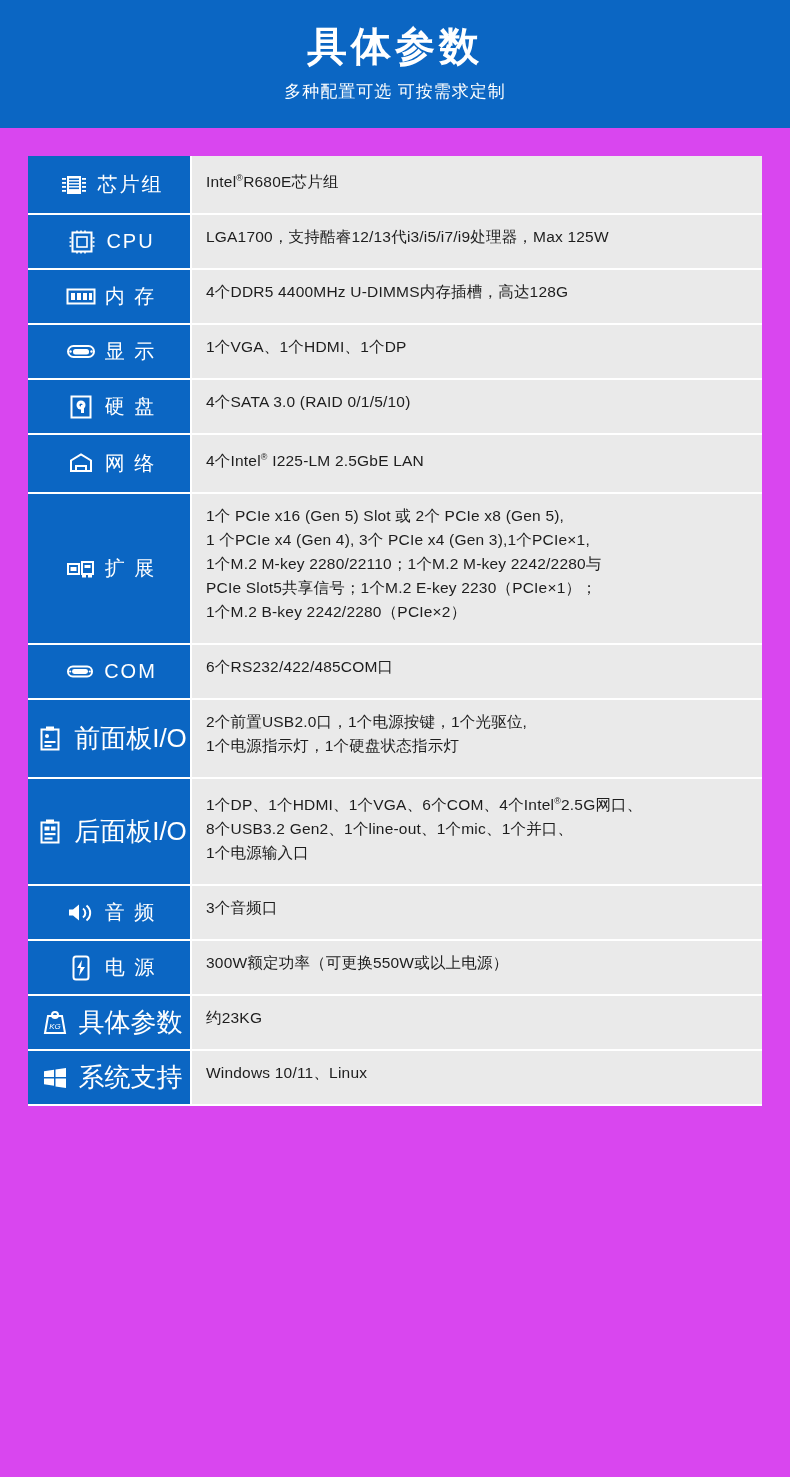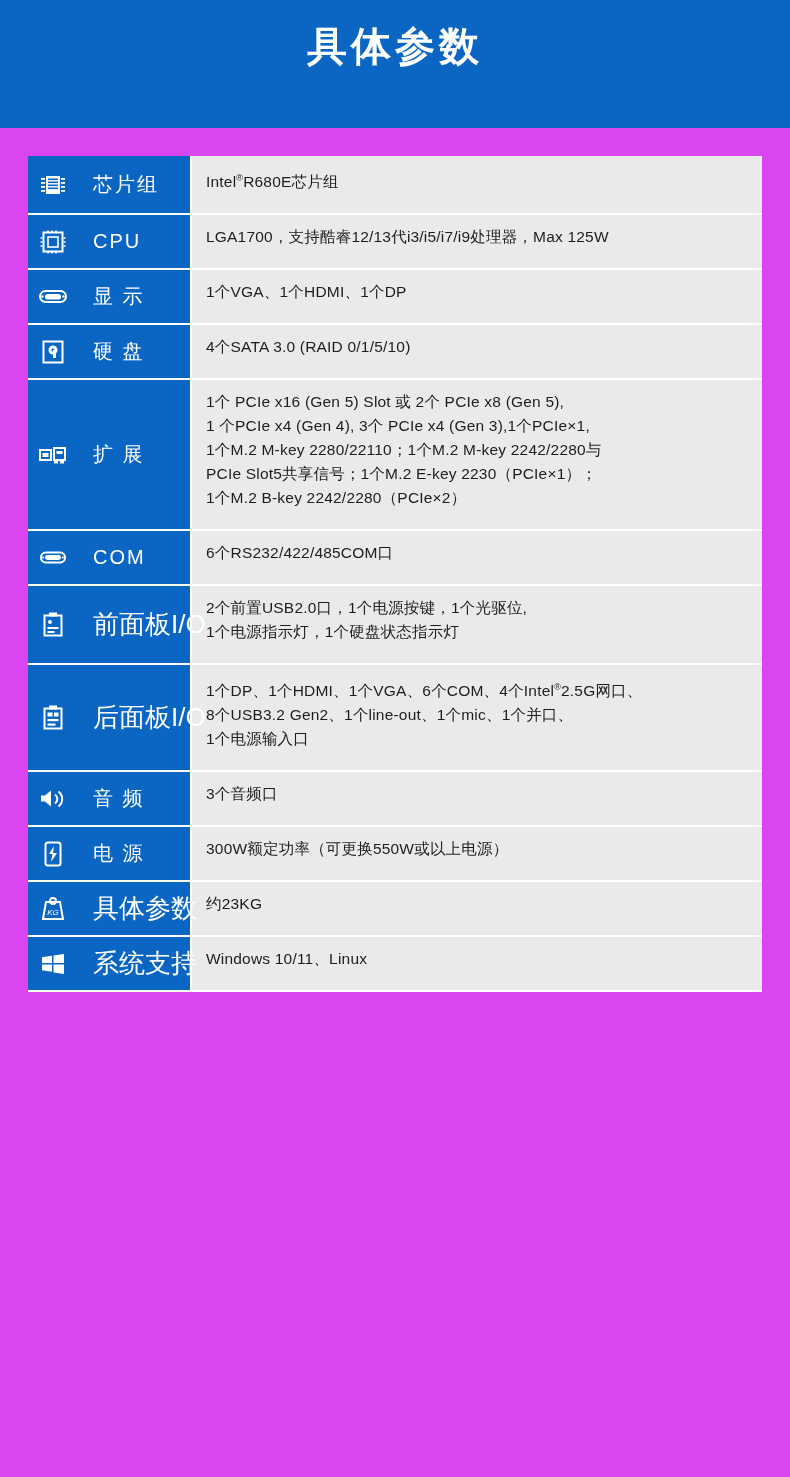--- a/index.html
+++ b/index.html
@@ -73,21 +73,22 @@
     padding: 10px 12px 19px 14px;
     box-sizing: border-box;
     font-size: 15.5px;
     line-height: 24px;
     color: #1d1d1d;
     letter-spacing: 0.2px;
   }
   .label-inner {
     display: flex;
     align-items: center;
-    gap: 25px;
+    gap: 9px;
+    justify-content: center;
   }
   .label-text {
     font-size: 20px;
     font-weight: 500;
     letter-spacing: 2px;
     white-space: nowrap;
   }
   .label-text.tight {
     letter-spacing: 0px;
     font-size: 26px;
@@ -120,20 +121,21 @@
     margin-left: 2px;
   }
 </style>
 </head>
 <body>
 
 <div class="page">
 
   <div class="header">
     <div class="header-title">具体参数</div>
+    <div class="header-sub">多种配置可选 可按需求定制</div>
   </div>
 
   <div class="table-wrap">
     <table class="spec">
       <tbody id="spec-body">
           <tr>
             <td class="label">
               <div class="label-inner">
                 <span class="icon">
                   <svg width="28" height="26" viewBox="0 0 28 26">
@@ -180,20 +182,41 @@
             </td>
             <td class="value">
               <span class="line">LGA1700，支持酷睿12/13代i3/i5/i7/i9处理器，Max 125W</span>
             </td>
           </tr>
           <tr>
             <td class="label">
               <div class="label-inner">
                 <span class="icon">
                   <svg width="30" height="26" viewBox="0 0 30 26">
+                    <rect x="1.5" y="5.5" width="27" height="14" fill="none" stroke="#fff" stroke-width="2"></rect>
+                    <g fill="#fff">
+                      <rect x="5" y="9" width="4" height="7"></rect>
+                      <rect x="11" y="9" width="4" height="7"></rect>
+                      <rect x="17" y="9" width="4" height="7"></rect>
+                      <rect x="23" y="9" width="3" height="7"></rect>
+                    </g>
+                  </svg>
+                </span>
+                <span class="label-text">内 存</span>
+              </div>
+            </td>
+            <td class="value">
+              <span class="line">4个DDR5 4400MHz U-DIMMS内存插槽，高达128G</span>
+            </td>
+          </tr>
+          <tr>
+            <td class="label">
+              <div class="label-inner">
+                <span class="icon">
+                  <svg width="30" height="26" viewBox="0 0 30 26">
                     <rect x="2" y="7" width="26" height="11" rx="5.5" fill="none" stroke="#fff" stroke-width="2"></rect>
                     <rect x="7" y="10" width="16" height="5.5" rx="2.5" fill="#fff"></rect>
                     <circle cx="4.5" cy="12.5" r="1.2" fill="#fff"></circle>
                     <circle cx="25.5" cy="12.5" r="1.2" fill="#fff"></circle>
                   </svg>
                 </span>
                 <span class="label-text">显 示</span>
               </div>
             </td>
             <td class="value">
@@ -209,20 +232,36 @@
                     <circle cx="13" cy="11" r="4.5" fill="#fff"></circle>
                     <circle cx="13" cy="11" r="1.6" fill="#0b66c3"></circle>
                     <rect x="13" y="11" width="3" height="8" fill="#fff"></rect>
                   </svg>
                 </span>
                 <span class="label-text">硬 盘</span>
               </div>
             </td>
             <td class="value">
               <span class="line"> 4个SATA 3.0 (RAID 0/1/5/10)</span>
+            </td>
+          </tr>
+          <tr>
+            <td class="label">
+              <div class="label-inner">
+                <span class="icon">
+                  <svg width="28" height="26" viewBox="0 0 28 26">
+                    <path d="M4 20V9.5L14 3.5l10 6V20z" fill="none" stroke="#fff" stroke-width="2"></path>
+                    <path d="M9 20v-5h10v5" fill="none" stroke="#fff" stroke-width="2"></path>
+                  </svg>
+                </span>
+                <span class="label-text">网 络</span>
+              </div>
+            </td>
+            <td class="value">
+              <span class="line">4个Intel<sup>®</sup> I225-LM 2.5GbE LAN</span>
             </td>
           </tr>
           <tr>
             <td class="label">
               <div class="label-inner">
                 <span class="icon">
                   <svg width="30" height="26" viewBox="0 0 30 26">
                     <rect x="2" y="8" width="11" height="10" fill="none" stroke="#fff" stroke-width="2"></rect>
                     <rect x="4.5" y="11" width="6" height="4" fill="#fff"></rect>
                     <rect x="16" y="6" width="11" height="12" fill="none" stroke="#fff" stroke-width="2"></rect>

